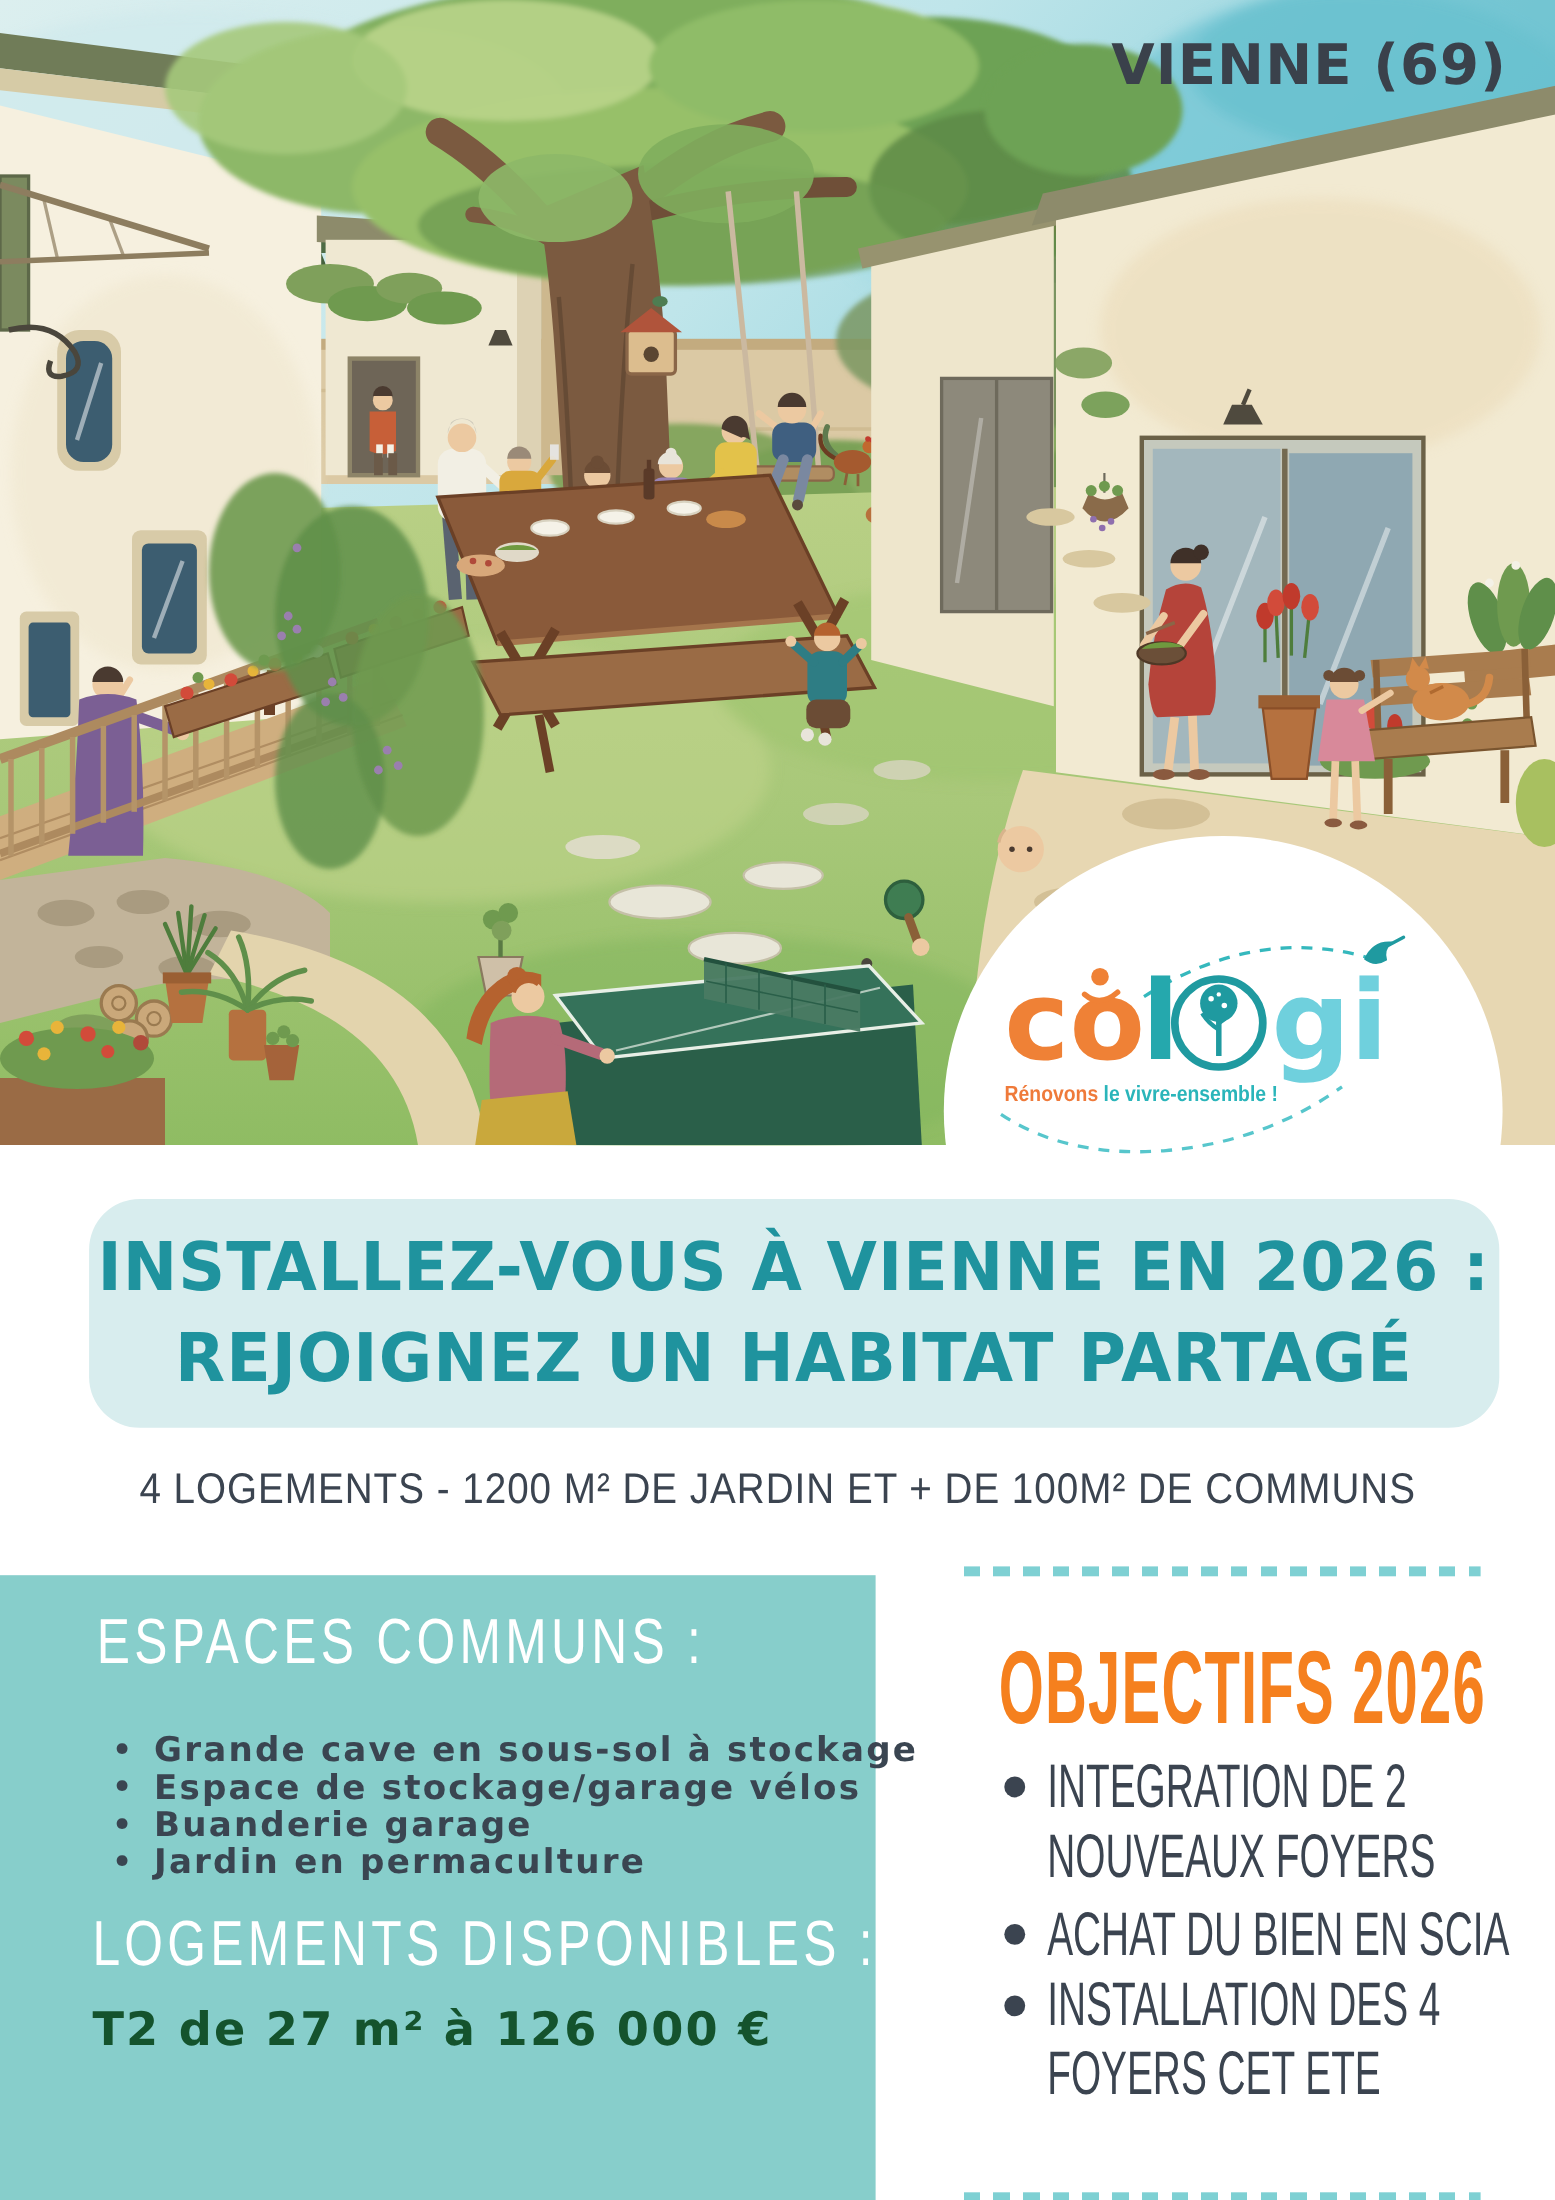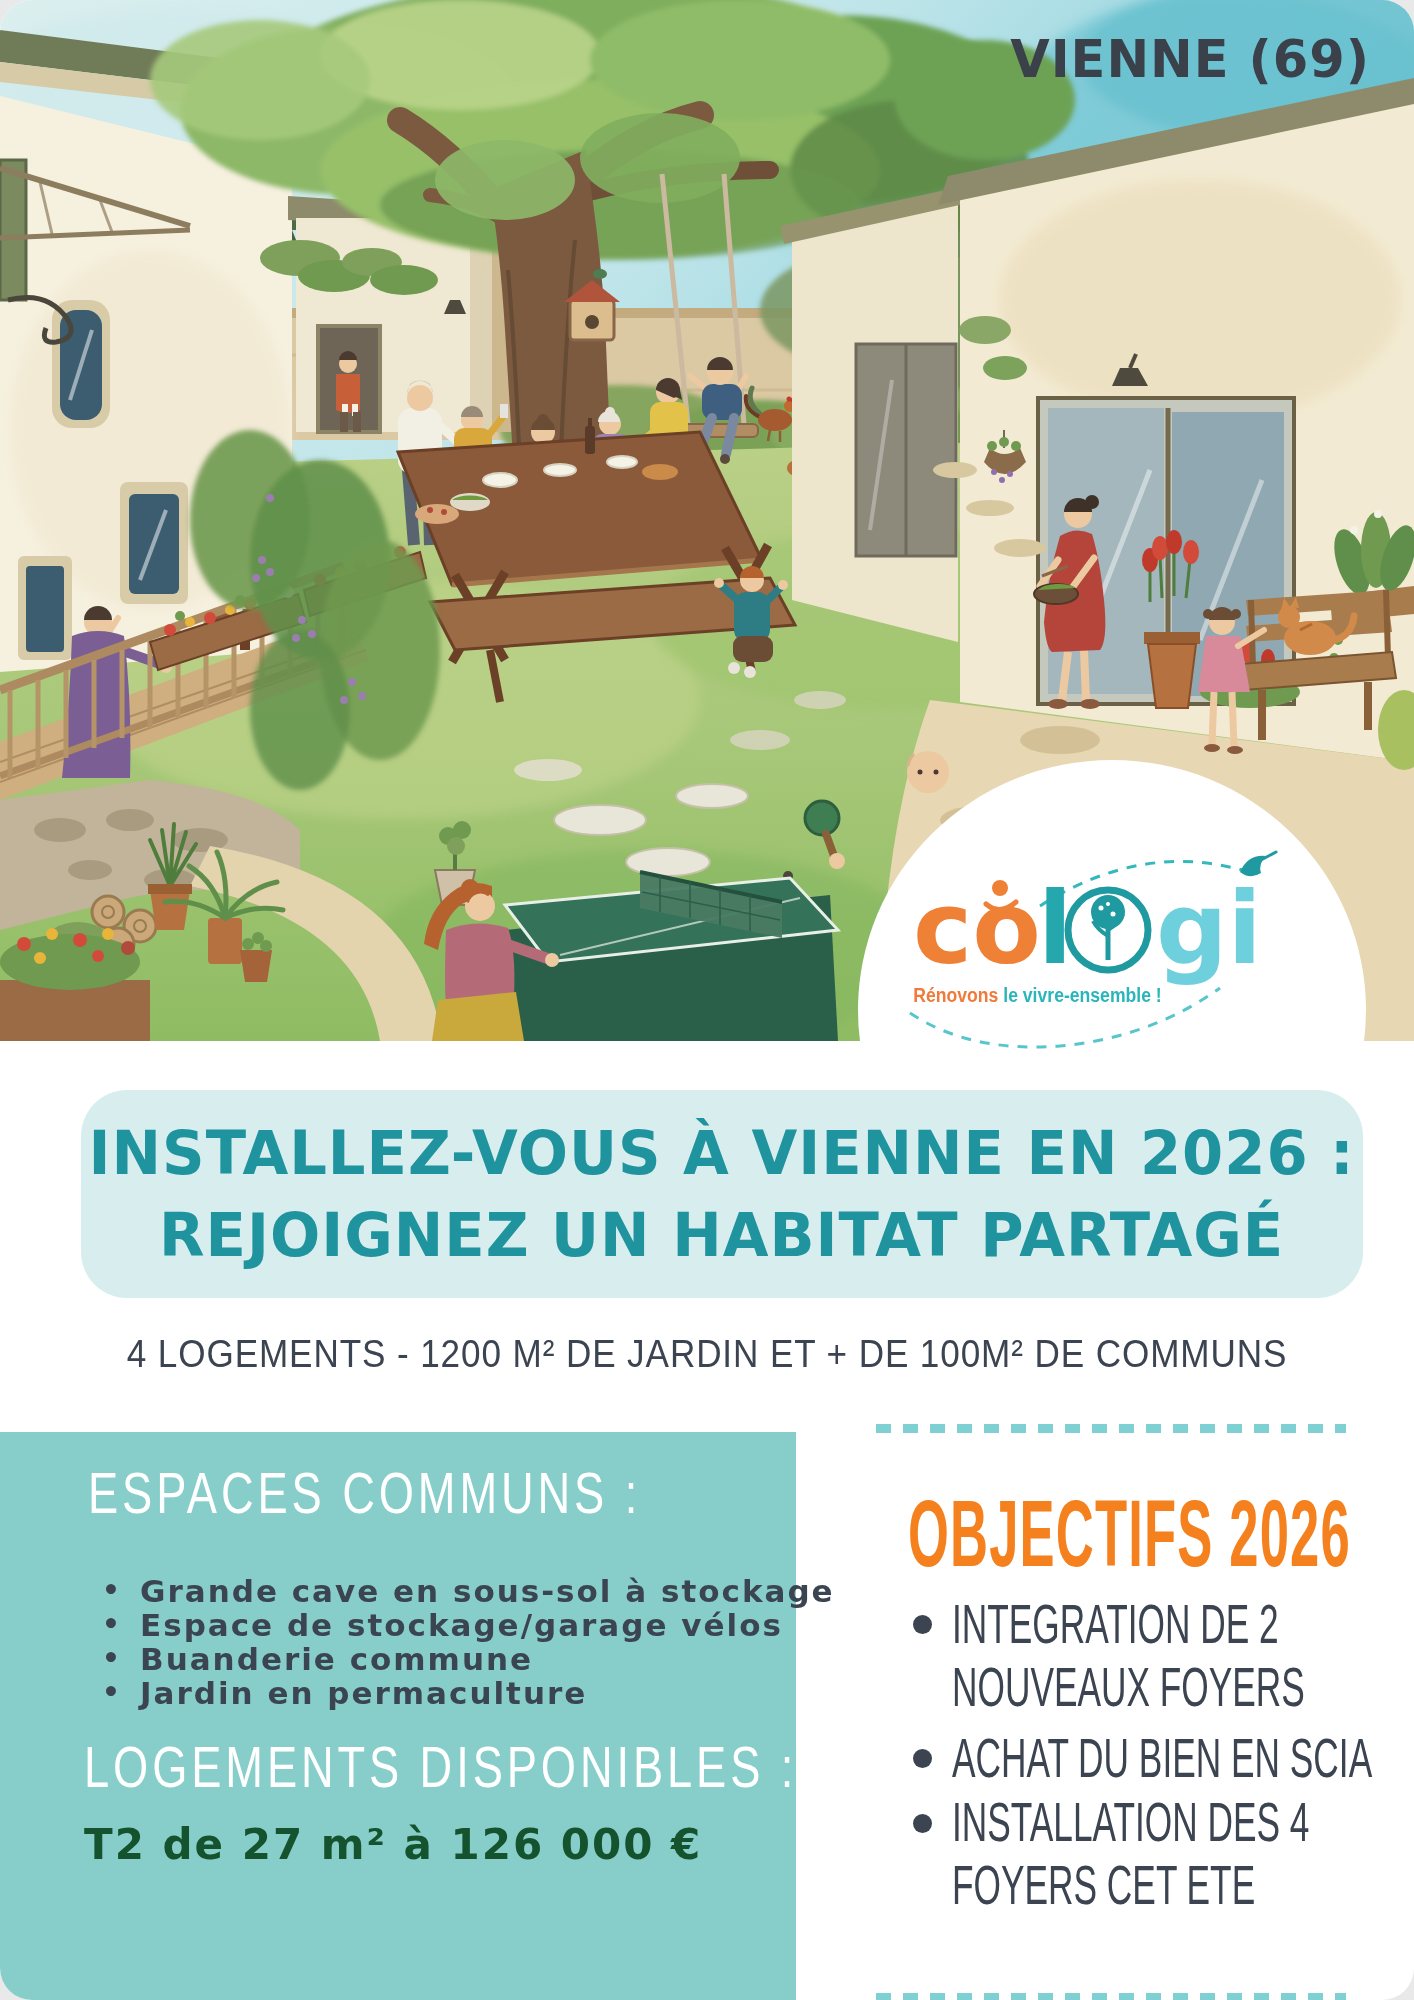--- a/index.html
+++ b/index.html
@@ -1,17 +1,17 @@
 <!DOCTYPE html>
 <html><head>
 <meta charset="utf-8">
 <style>
   html,body{margin:0;padding:0;background:#e9e9e9;}
   .poster{position:relative;width:1414px;height:2000px;margin:0 auto;background:#ffffff;
-          overflow:hidden;font-family:"Liberation Sans",sans-serif;border-radius:32px;}
+          overflow:hidden;font-family:"Liberation Sans",sans-serif;}
   .illu{position:absolute;left:0;top:0;width:1414px;height:1041px;}
   .illu svg{display:block;width:1414px;height:1041px;}
 
   
   .vienne{position:absolute;left:930px;top:30px;width:440px;text-align:right;
           font-family:"DejaVu Sans",sans-serif;font-size:51px;font-weight:700;
           letter-spacing:1px;color:#3a414b;white-space:nowrap;}
 
   
   .logo{position:absolute;left:880px;top:818px;width:460px;height:232px;}
@@ -636,21 +636,21 @@
       <li>
           <span class="b">•</span>
           <span>Grande cave en sous-sol à stockage</span>
         </li>
       <li>
           <span class="b">•</span>
           <span>Espace de stockage/garage vélos</span>
         </li>
       <li>
           <span class="b">•</span>
-          <span>Buanderie commune</span>
+          <span>Buanderie garage</span>
         </li>
       <li>
           <span class="b">•</span>
           <span>Jardin en permaculture</span>
         </li>
     </ul>
     <div class="lp-h lp-h2">LOGEMENTS DISPONIBLES :</div>
     <div class="offer offer1">T2 de 27 m² à 126 000 €</div>
   </div>
 

